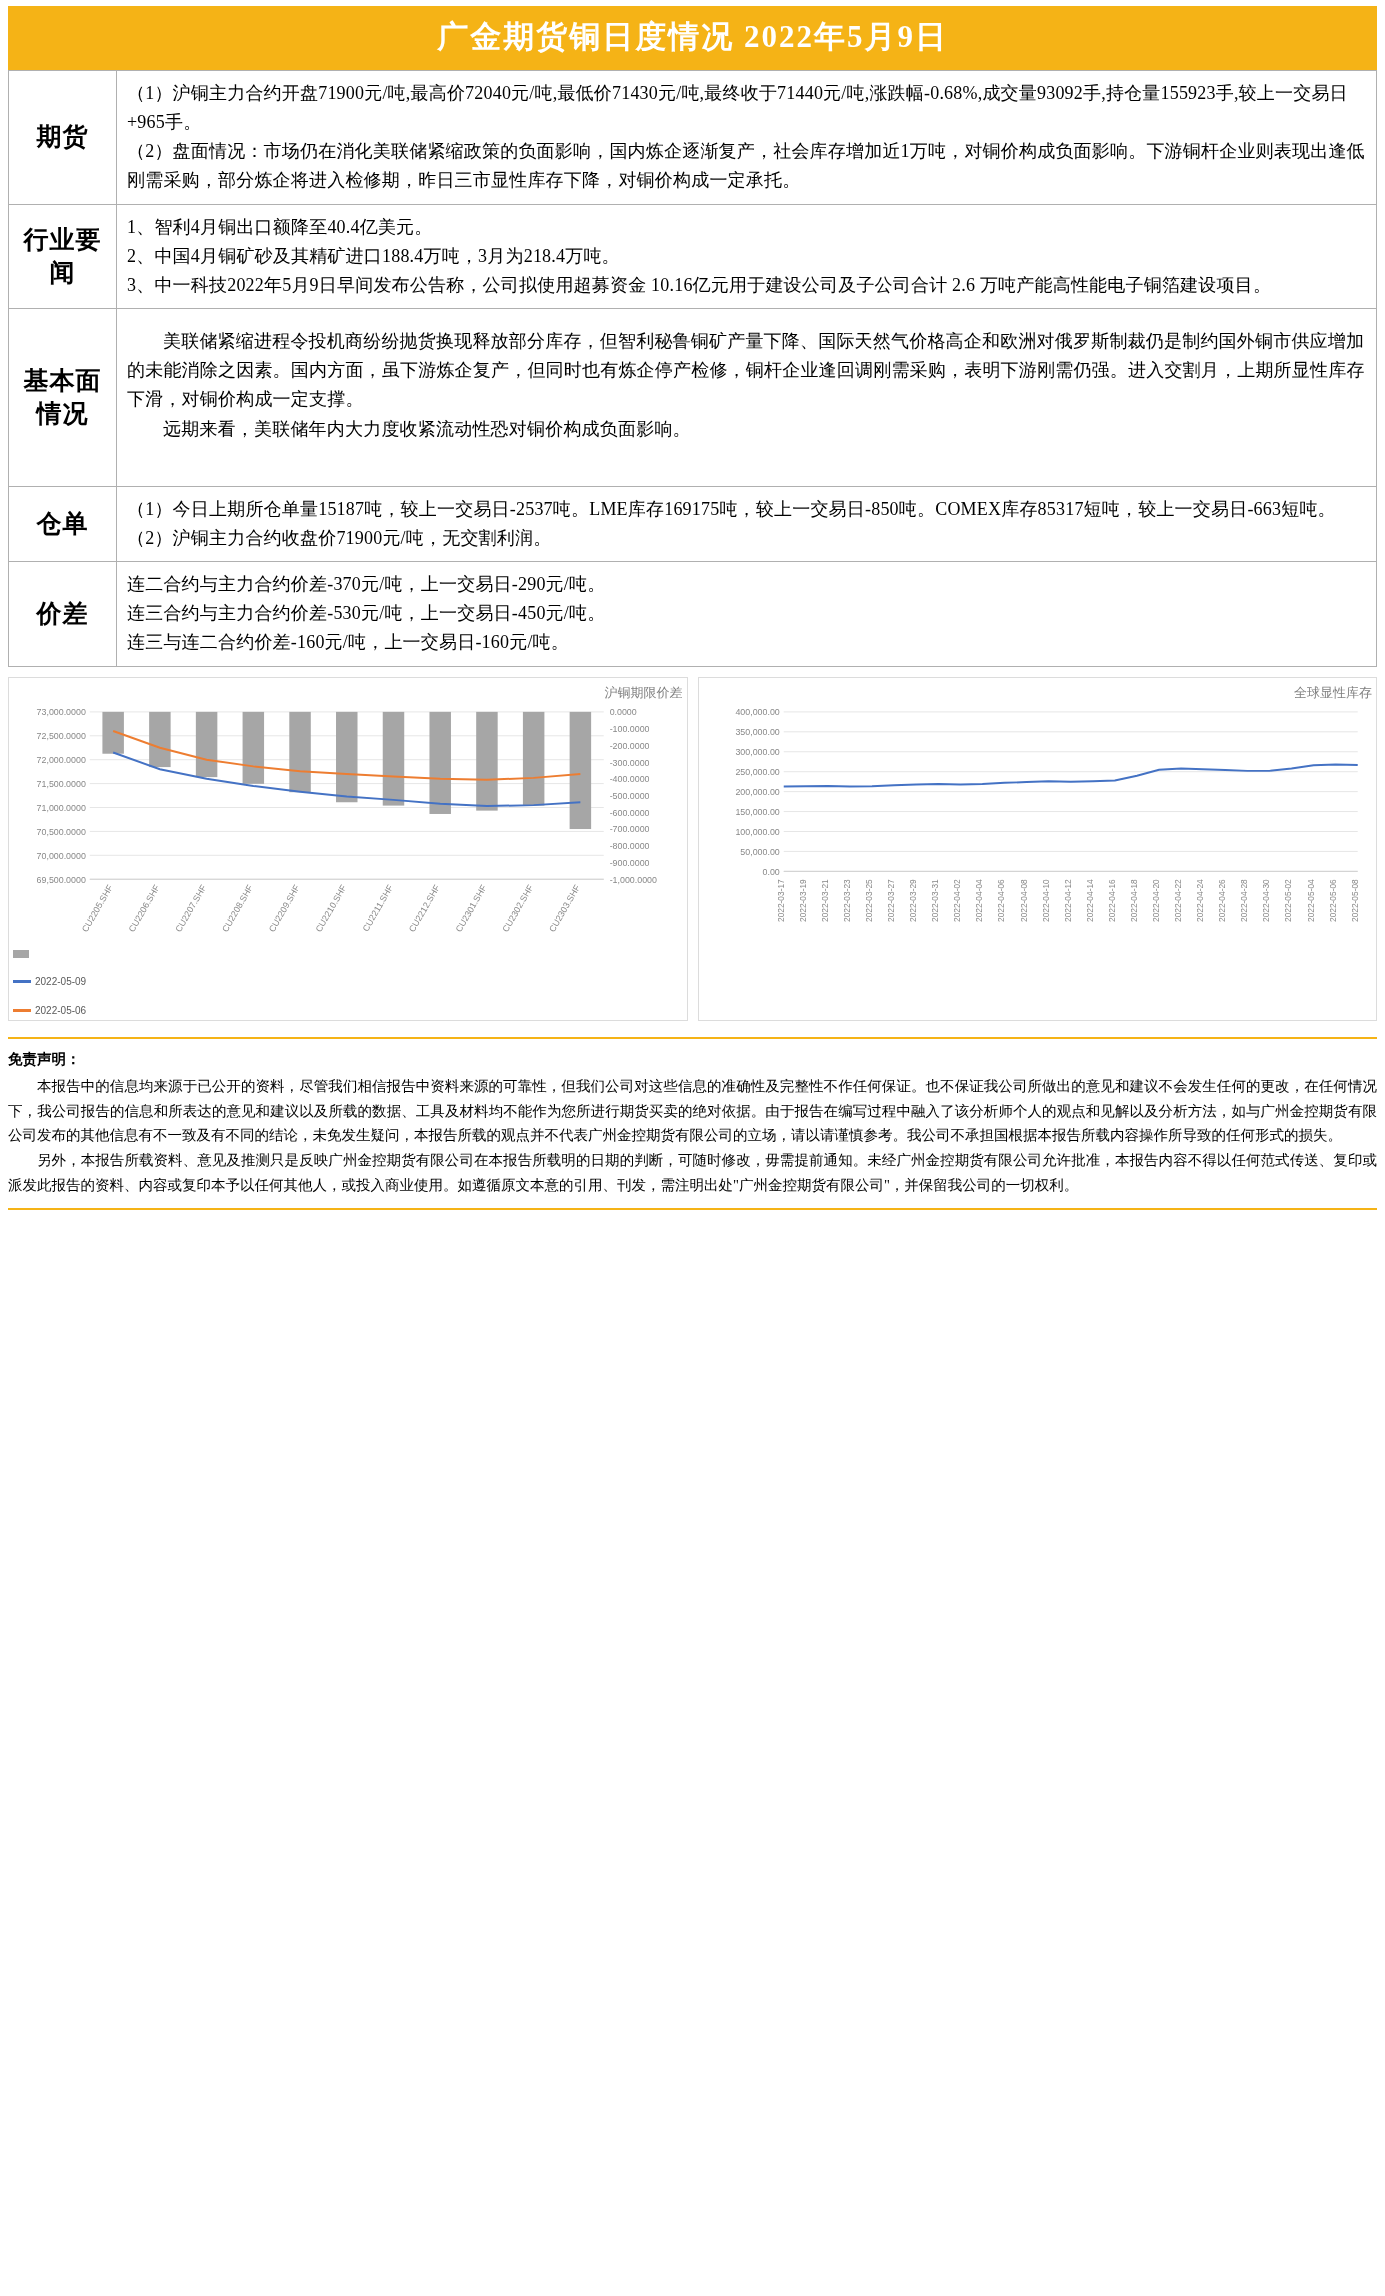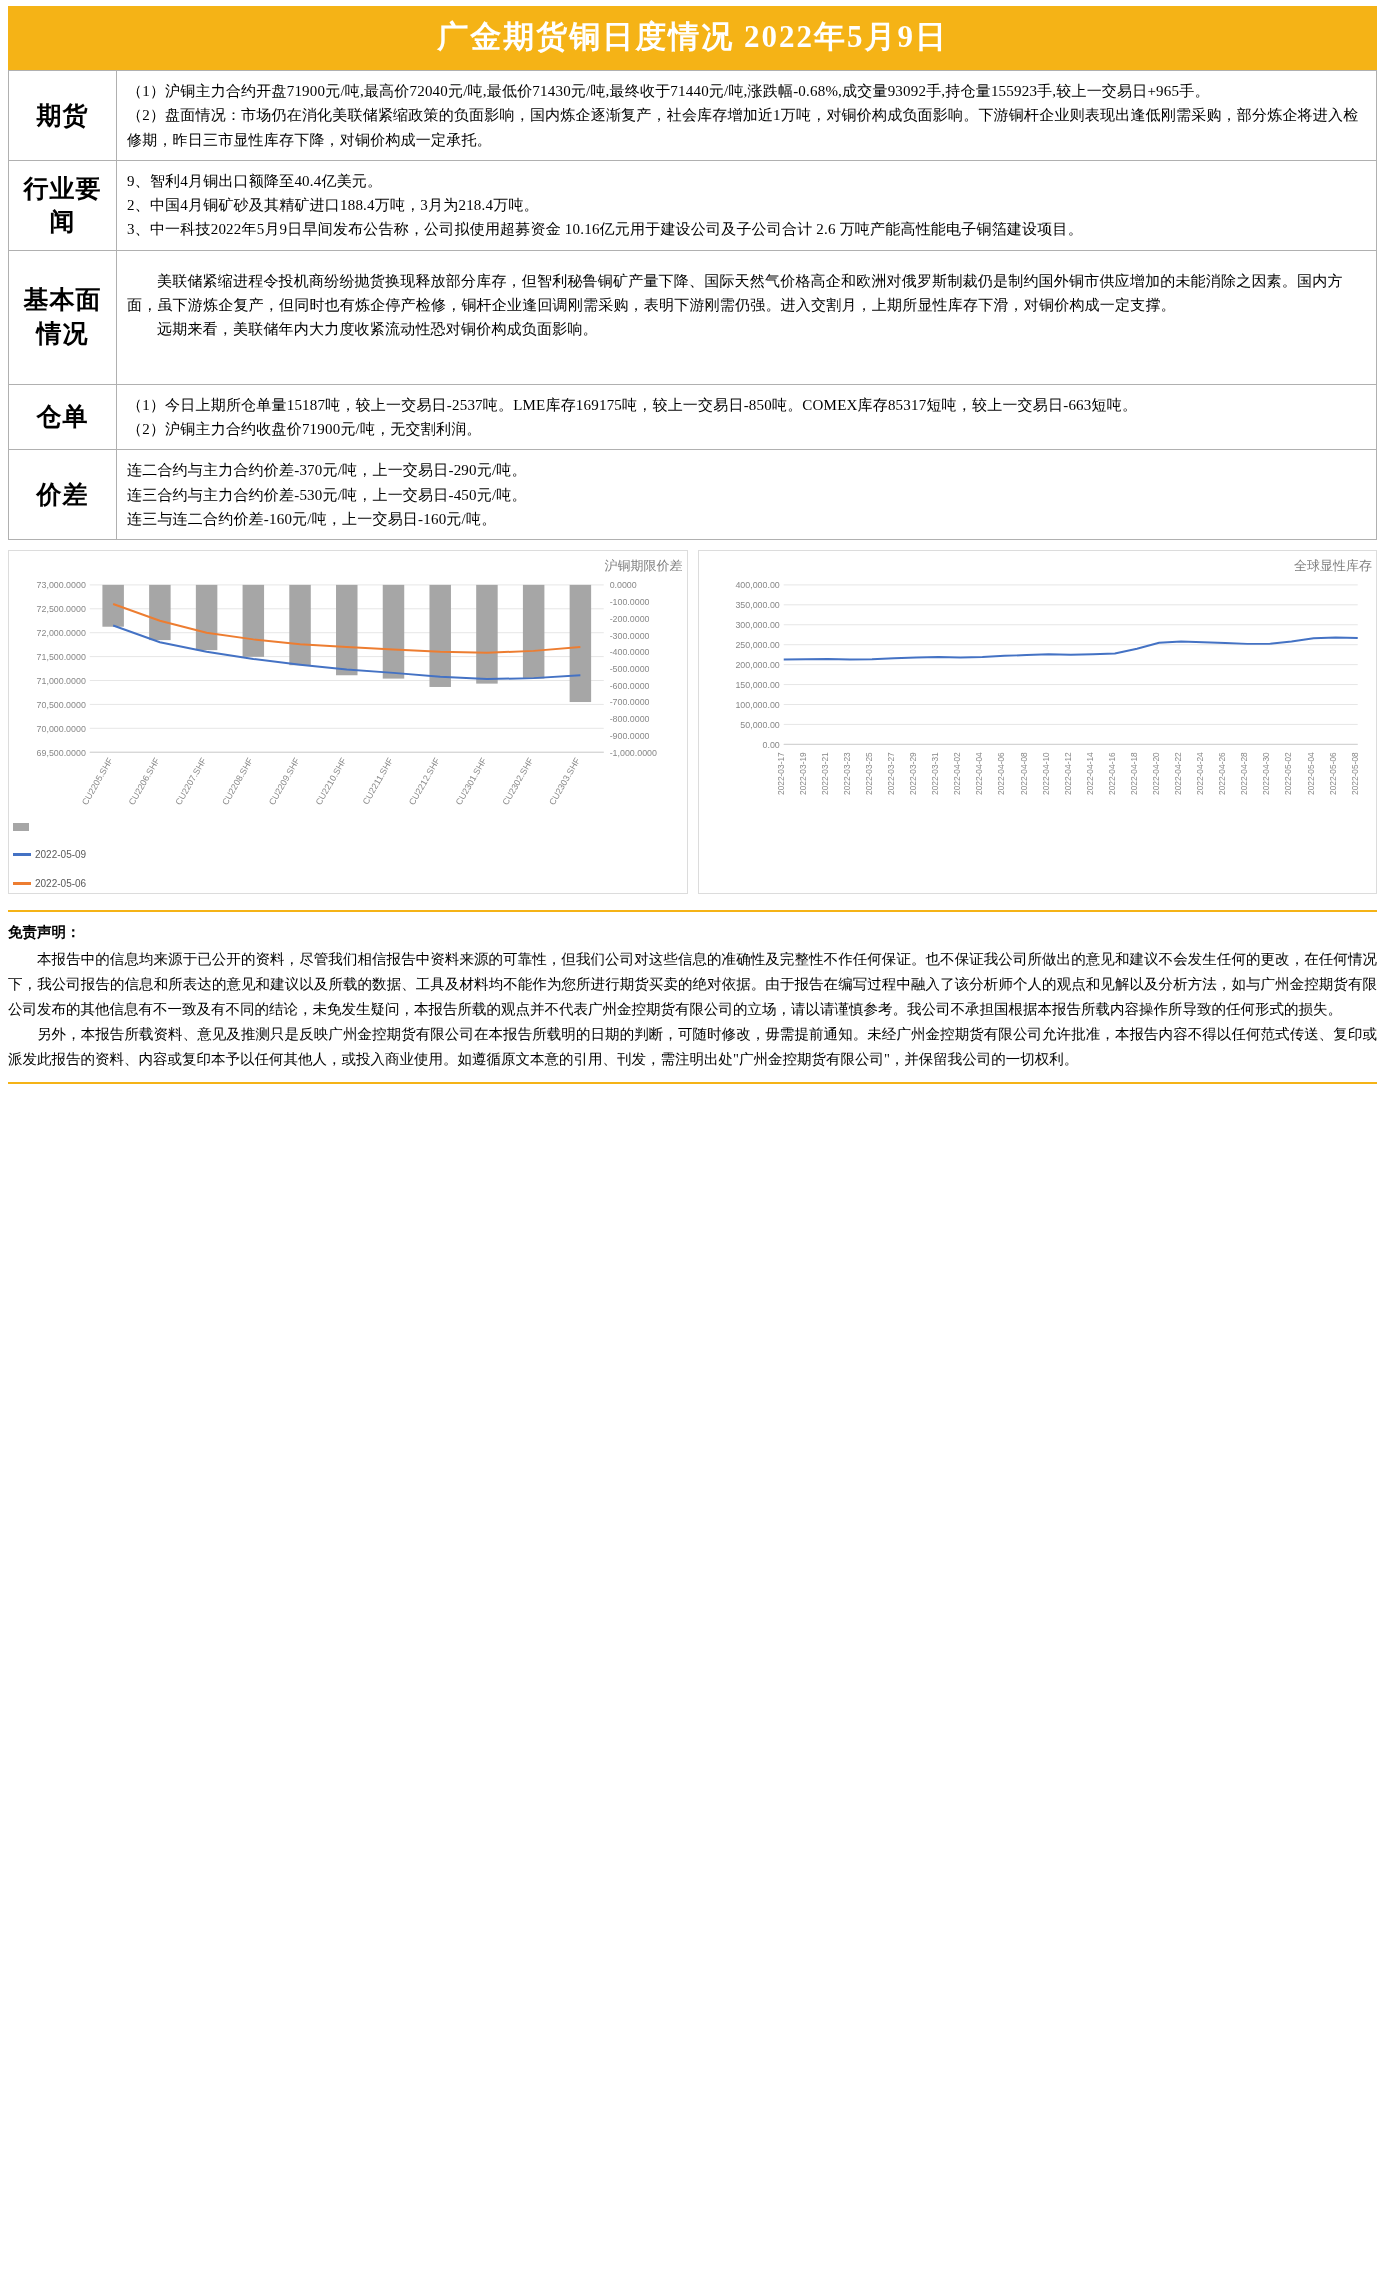--- a/index.html
+++ b/index.html
@@ -43,21 +43,21 @@
   td.label {
     width: 108px;
     text-align: center;
     font-size: 25px;
     font-weight: bold;
     letter-spacing: 1px;
     line-height: 1.35;
     font-family: "Liberation Serif", "DejaVu Serif", serif;
   }
   td.content {
-    font-size: 15px;
+    font-size: 18px;
     line-height: 1.62;
     letter-spacing: 0.2px;
     font-family: "Liberation Serif", "DejaVu Serif", serif;
   }
   td.content p { margin: 0; }
   td.content p.indent { text-indent: 2em; }
   
   .charts {
     display: flex;
     gap: 10px;
@@ -119,21 +119,21 @@
       <tr>
         <td class="label">期货</td>
         <td class="content">
           <p>（1）沪铜主力合约开盘71900元/吨,最高价72040元/吨,最低价71430元/吨,最终收于71440元/吨,涨跌幅-0.68%,成交量93092手,持仓量155923手,较上一交易日+965手。</p>
           <p>（2）盘面情况：市场仍在消化美联储紧缩政策的负面影响，国内炼企逐渐复产，社会库存增加近1万吨，对铜价构成负面影响。下游铜杆企业则表现出逢低刚需采购，部分炼企将进入检修期，昨日三市显性库存下降，对铜价构成一定承托。</p>
         </td>
       </tr>
       <tr>
         <td class="label">行业要闻</td>
         <td class="content">
-          <p>9、智利4月铜出口额降至40.4亿美元。</p>
+          <p>1、智利4月铜出口额降至40.4亿美元。</p>
           <p>2、中国4月铜矿砂及其精矿进口188.4万吨，3月为218.4万吨。</p>
           <p>3、中一科技2022年5月9日早间发布公告称，公司拟使用超募资金 10.16亿元用于建设公司及子公司合计 2.6 万吨产能高性能电子铜箔建设项目。</p>
         </td>
       </tr>
       <tr>
         <td class="label">基本面情况</td>
         <td class="content" style="padding-top:18px;padding-bottom:42px;">
           <p class="indent">美联储紧缩进程令投机商纷纷抛货换现释放部分库存，但智利秘鲁铜矿产量下降、国际天然气价格高企和欧洲对俄罗斯制裁仍是制约国外铜市供应增加的未能消除之因素。国内方面，虽下游炼企复产，但同时也有炼企停产检修，铜杆企业逢回调刚需采购，表明下游刚需仍强。进入交割月，上期所显性库存下滑，对铜价构成一定支撑。</p>
           <p class="indent">远期来看，美联储年内大力度收紧流动性恐对铜价构成负面影响。</p>
         </td>

